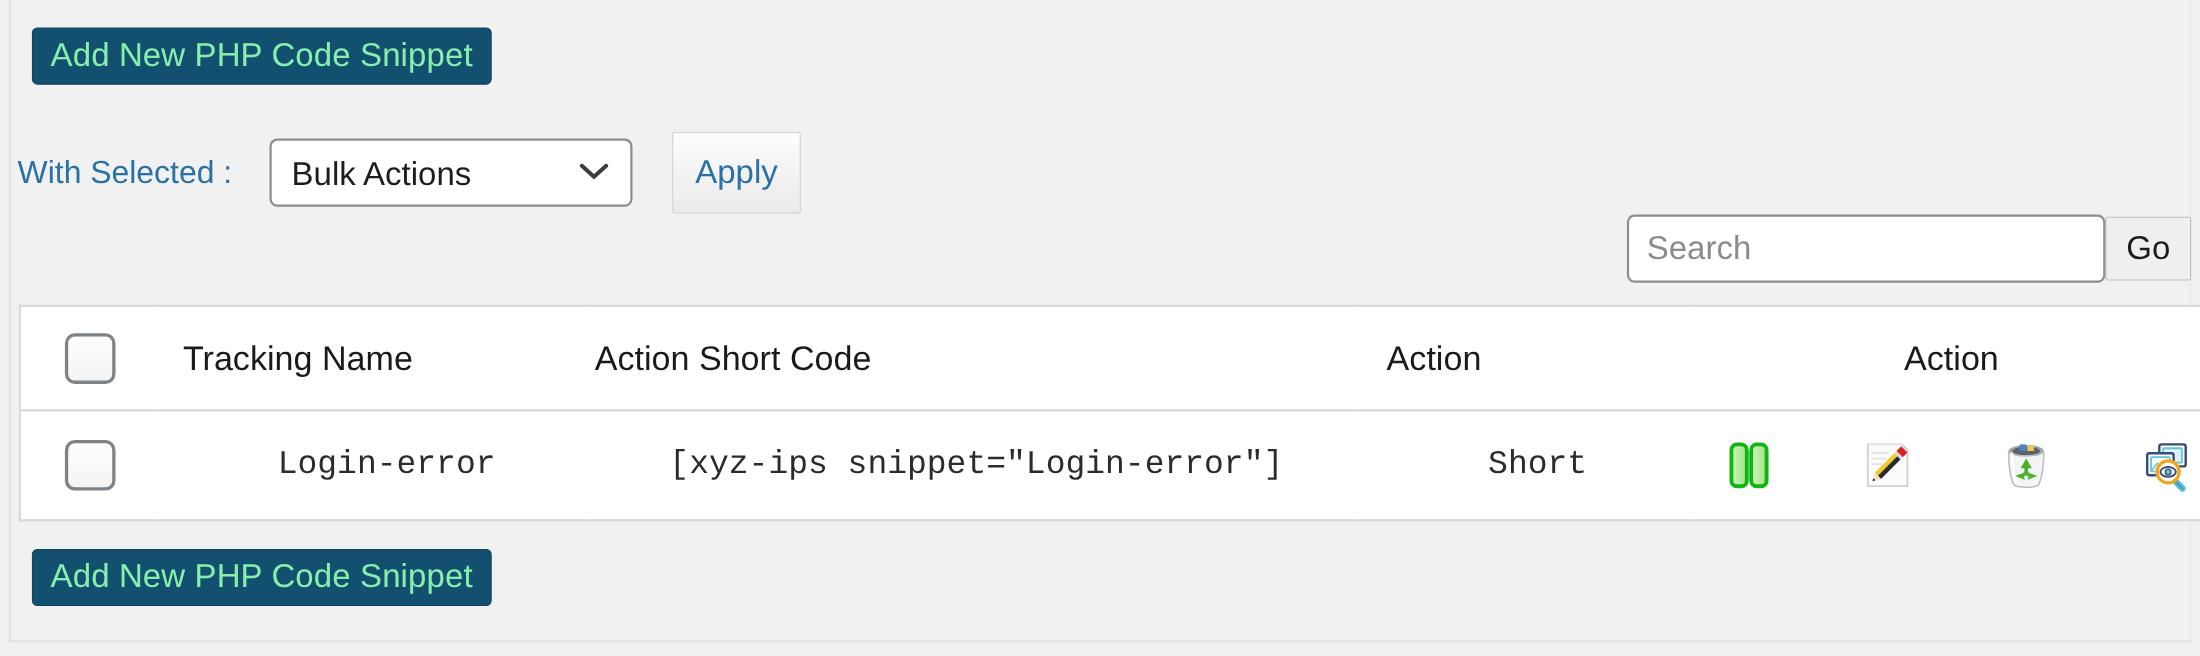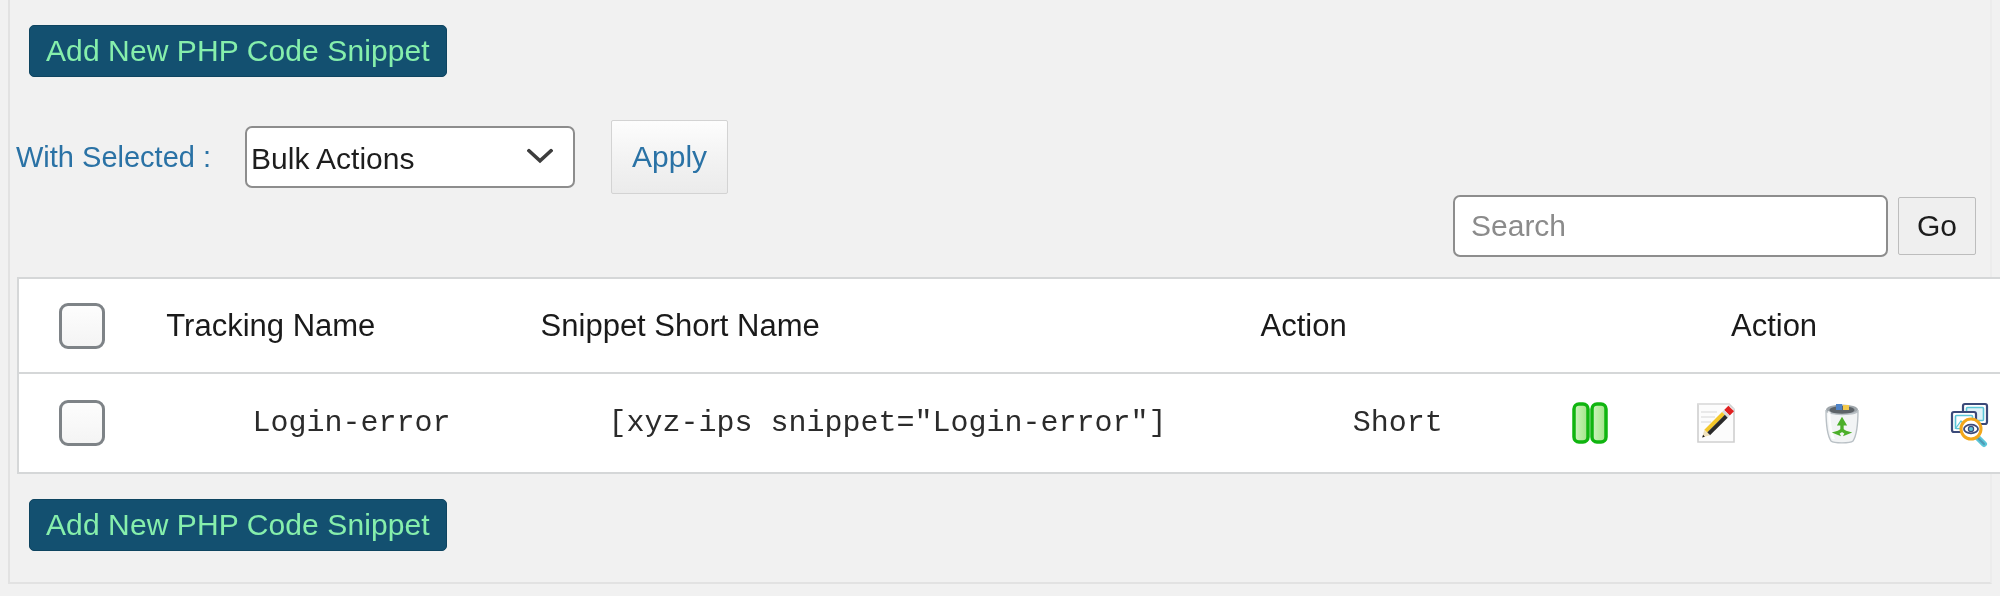--- a/index.html
+++ b/index.html
@@ -90,21 +90,21 @@
   }
   .bulk-select {
     -webkit-appearance: none;
     appearance: none;
     background: #ffffff;
     border: 2px solid #8d8d8d;
     border-radius: 7px;
     font-size: 30px;
     font-family: "Liberation Sans", sans-serif;
     color: #1d1d1d;
-    padding: 0 70px 0 4px;
+    padding: 0 70px 0 18px;
     height: 62px;
     line-height: 62px;
     cursor: pointer;
     box-sizing: border-box;
     min-width: 330px;
   }
   .select-caret {
     position: absolute;
     right: 22px;
     top: 50%;
@@ -125,41 +125,40 @@
     height: 74px;
     padding: 0 20px;
     cursor: pointer;
     border-radius: 2px;
     box-sizing: border-box;
   }
 
   
   .search-row {
     position: absolute;
-    right: 24px;
+    right: 8px;
     top: 195px;
     display: flex;
     align-items: center;
   }
   .search-input {
     width: 435px;
     height: 62px;
     box-sizing: border-box;
     border: 2px solid #8d8d8d;
     border-radius: 7px;
     background: #ffffff;
     font-size: 30px;
     font-family: "Liberation Sans", sans-serif;
     color: #222;
     padding: 0 16px;
     outline: none;
   }
   .search-input::placeholder { color: #8b8b8b; opacity: 1; }
   .go-btn {
-    margin-left: 10px;
     width: 78px;
     height: 58px;
     box-sizing: border-box;
     background: #efefef;
     border: 1px solid #bdbdbd;
     color: #1c1c1c;
     font-size: 30px;
     font-family: "Liberation Sans", sans-serif;
     cursor: pointer;
     border-radius: 2px;
@@ -280,21 +279,21 @@
         <col class="col-code">
       <col class="col-status">
         <col class="col-action">
     </colgroup>
     <thead>
       <tr class="head-row">
         <th>
           <input type="checkbox" class="cb" style="">
         </th>
         <th class="th-text cell-pad-name">Tracking Name</th>
-        <th class="th-text cell-pad-code">Snippet Short Name</th>
+        <th class="th-text cell-pad-code">Action Short Code</th>
         <th class="th-text cell-status">Action</th>
         <th class="th-text cell-center">Action</th>
       </tr>
     </thead>
     <tbody>
       <tr class="data-row">
         <td>
           <input type="checkbox" class="cb" style="">
         </td>
         <td class="td-text cell-pad-name">Login-error</td>

